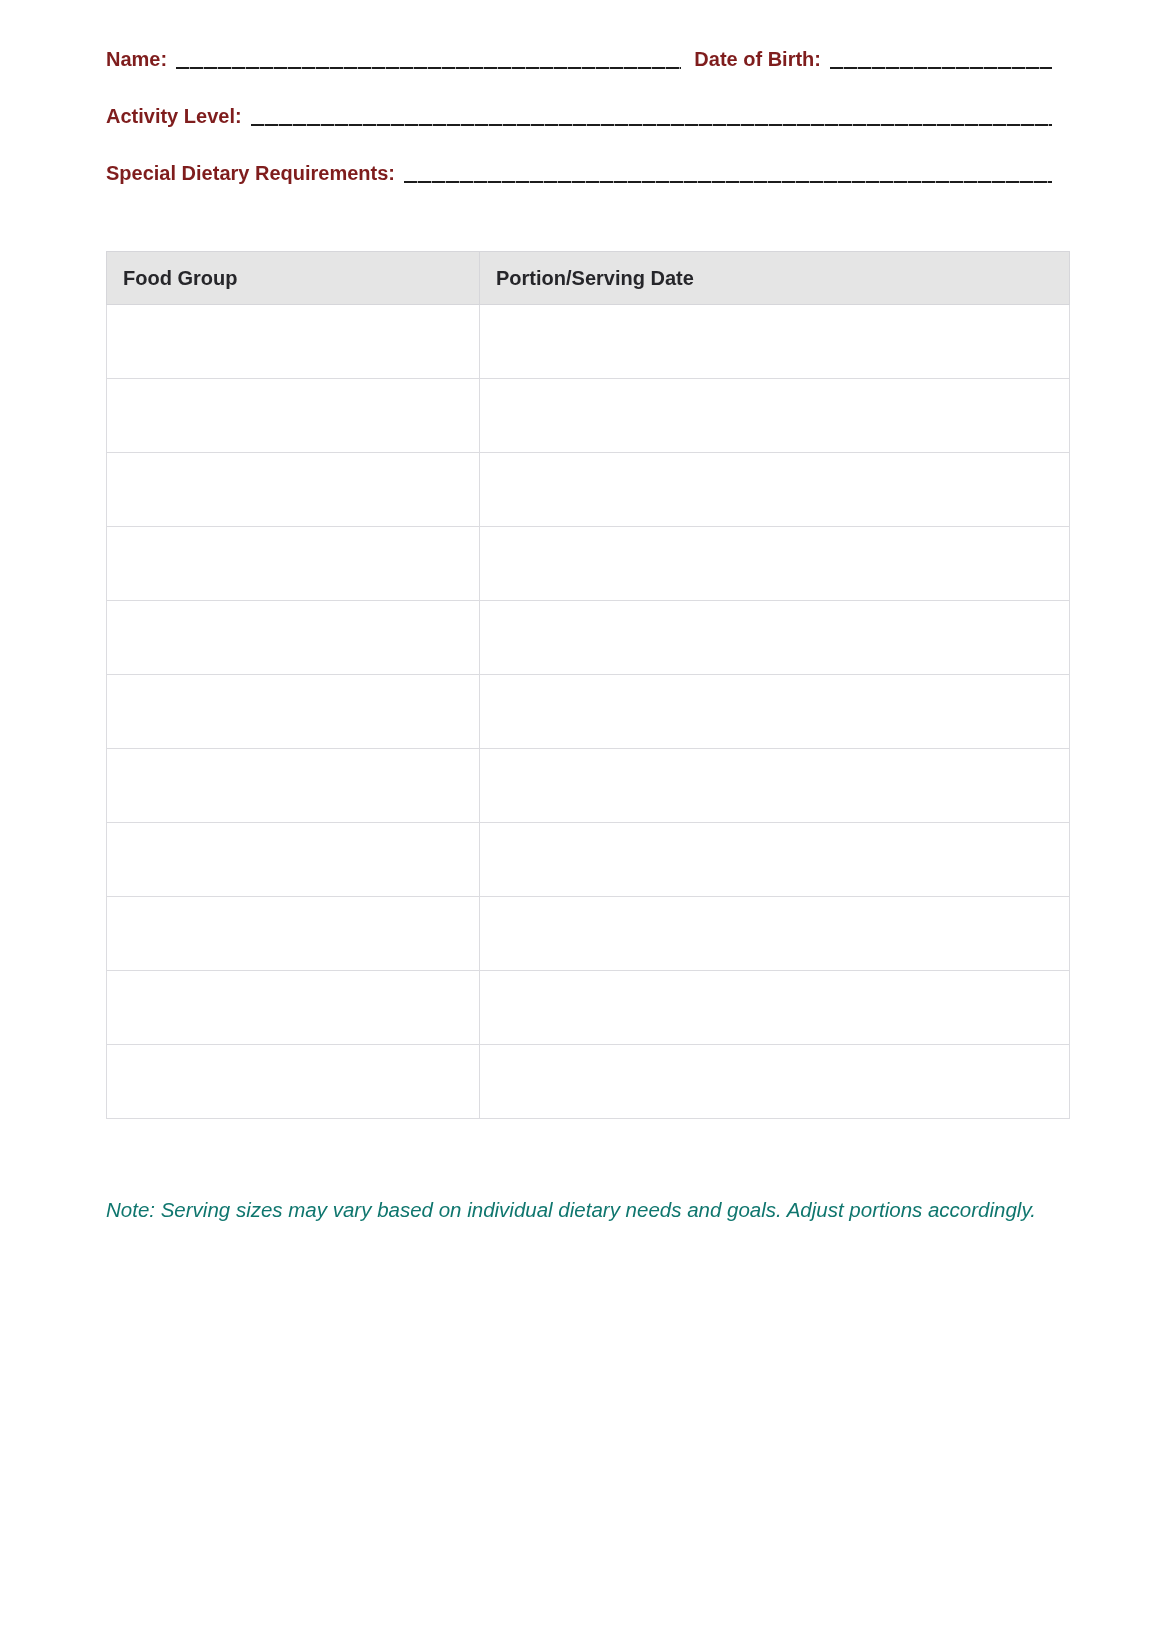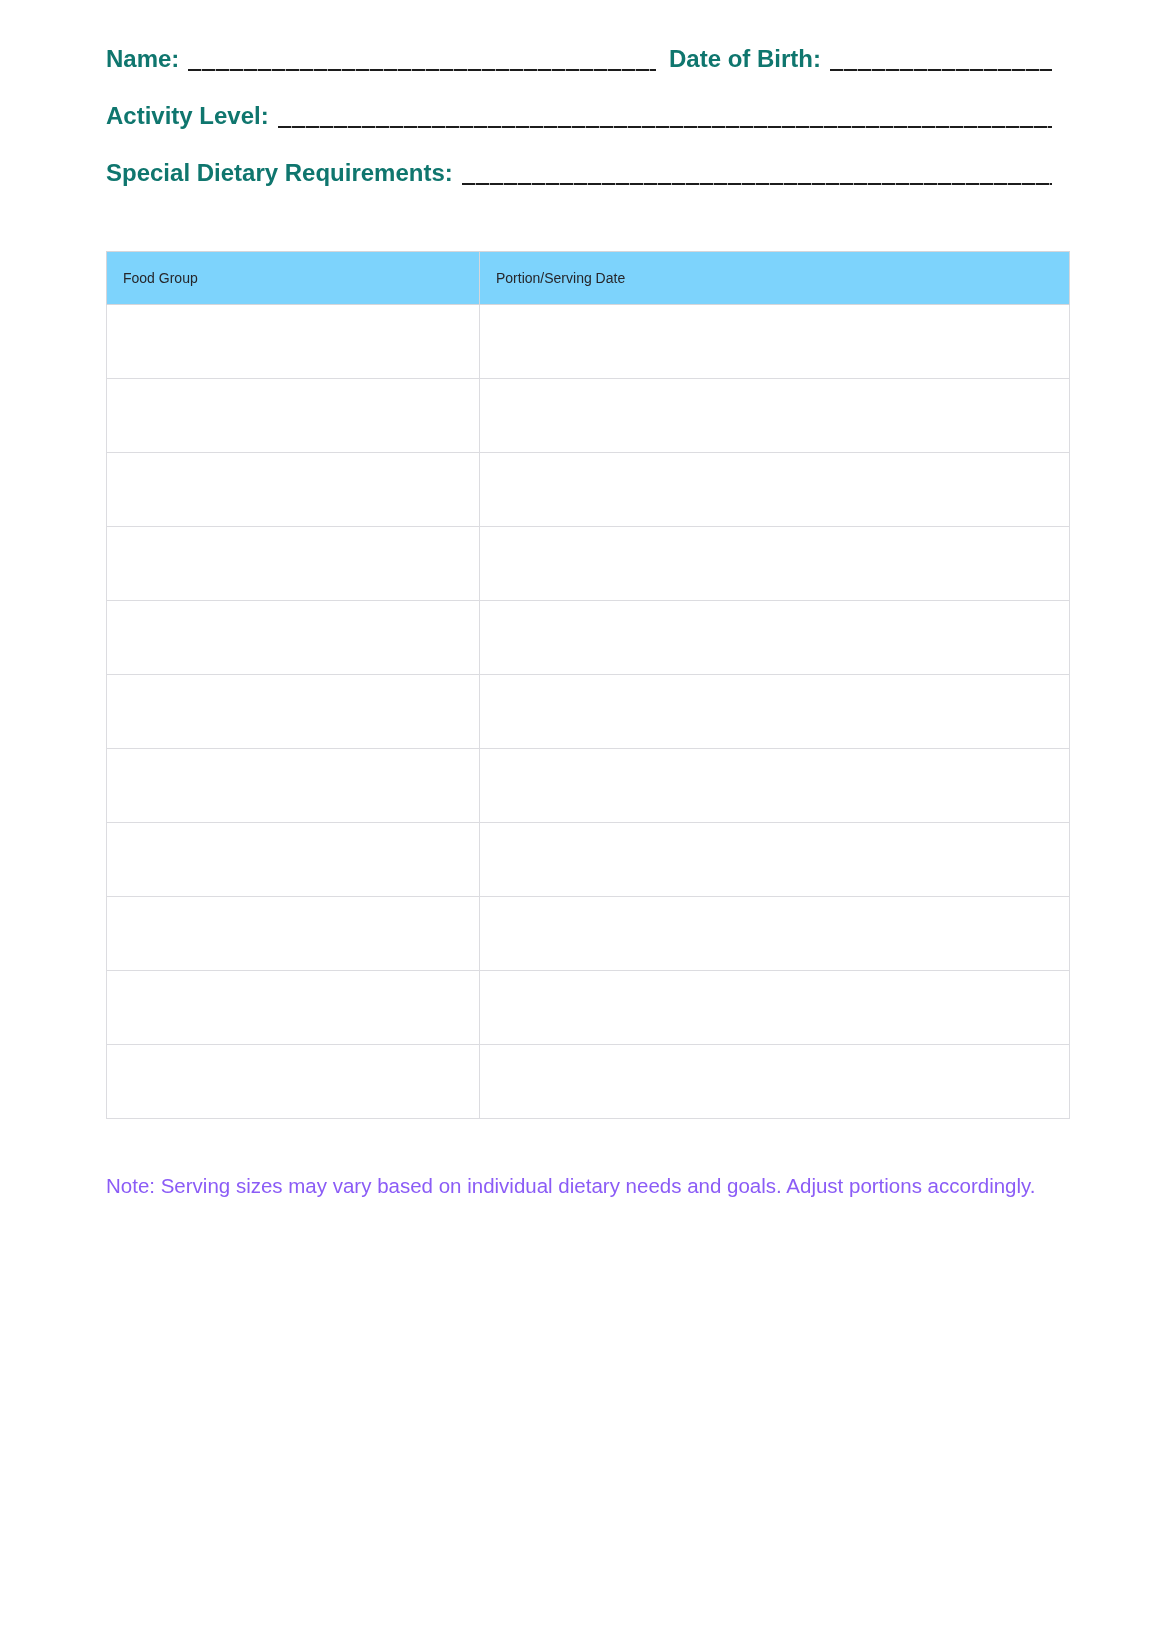--- a/index.html
+++ b/index.html
@@ -23,28 +23,28 @@
   .title {
     margin: 88px 0 0 0;
     font-size: 40px;
     line-height: 46px;
     font-weight: bold;
     text-align: center;
     color: #212c56;
   }
   .form-row {
     display: flex;
-    align-items: flex-end;
-    font-size: 24px;
+    align-items: center;
+    font-size: 20px;
     line-height: 24px;
     font-weight: bold;
     white-space: nowrap;
     margin-top: 33px;
     padding-right: 18px;
-    color: #0f766e;
+    color: #7f1d1d;
   }
   .form-row.first { margin-top: 47px; }
   .label { flex: 0 0 auto; }
   .line {
     box-sizing: border-box;
     height: 20px;
     margin-left: 9px;
     
     background: repeating-linear-gradient(to right, #1c1c1c 0 13px, rgba(28,28,28,0.35) 13px 14px) left bottom / 100% 2px no-repeat;
   }
@@ -53,43 +53,44 @@
   .line.w-dob    { width: 222px; }
   .line.w-sex    { width: 204px; }
   .line.w-height { width: 230px; }
   .portion-table {
     width: 100%;
     margin-top: 66px;
     border-collapse: collapse;
     table-layout: fixed;
   }
   .portion-table th {
-    background: #7dd3fc;
+    background: #e5e5e5;
     border: 1px solid #d6d6da;
     height: 52px;
     padding: 0 0 0 16px;
     text-align: left;
     vertical-align: middle;
-    font-size: 14px;
-    font-weight: normal;
+    font-size: 20px;
+    font-weight: bold;
     color: #26262a;
   }
   .portion-table td {
     border: 1px solid #dcdce0;
     height: 73px;
     padding: 0 0 0 16px;
     background: #ffffff;
   }
   .portion-table .col-food-group { width: 356px; }
   .note {
-    margin: 54px 0 0 0;
+    margin: 78px 0 0 0;
     font-size: 20.5px;
     line-height: 26px;
     font-weight: normal;
-    color: #8b5cf6;
+    color: #0f766e;
+    font-style: italic;
   }
 </style>
 </head>
 <body>
 
 <div class="page">
 
 
   <div class="form-row first">
     <span class="label">Name:</span>

